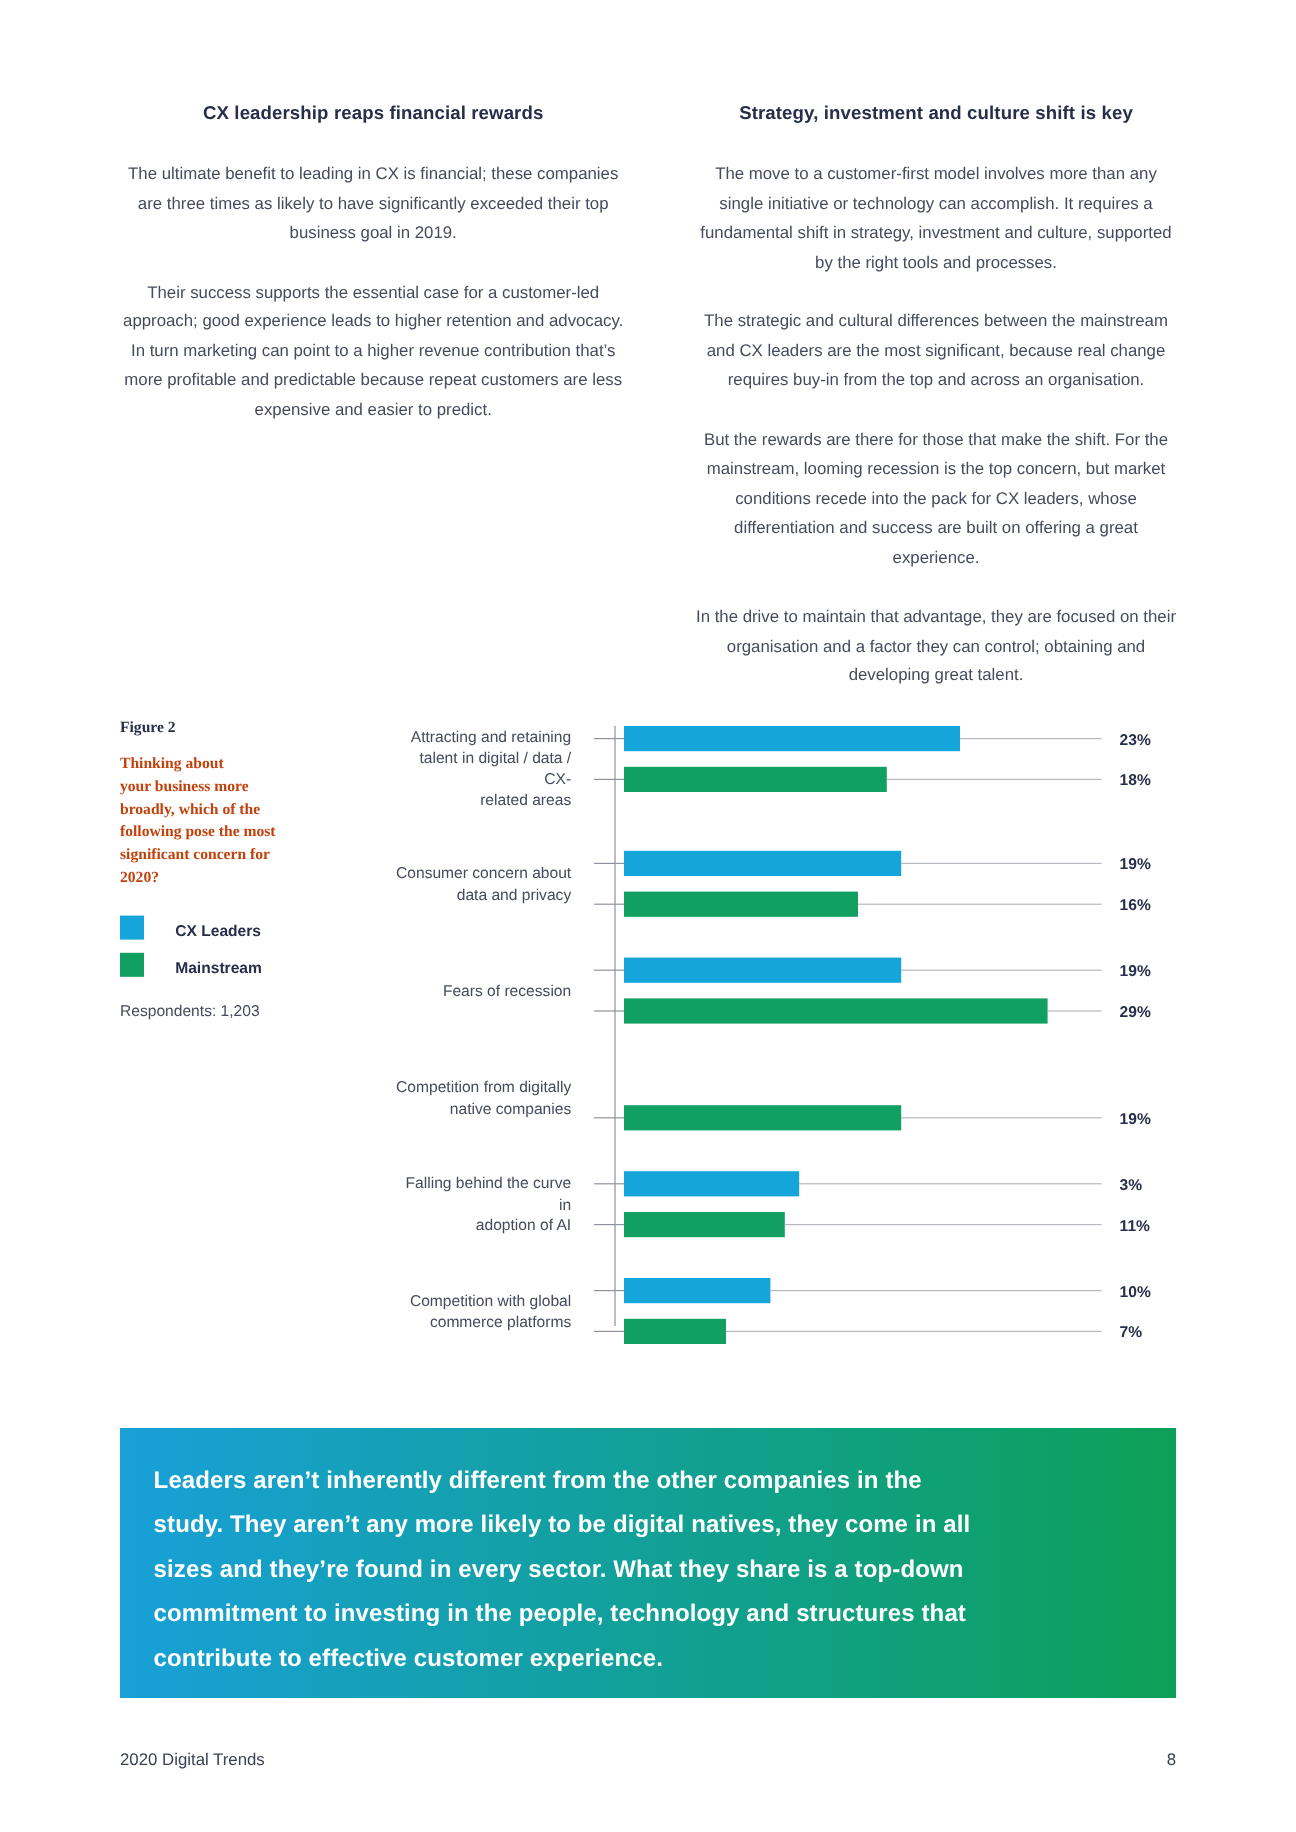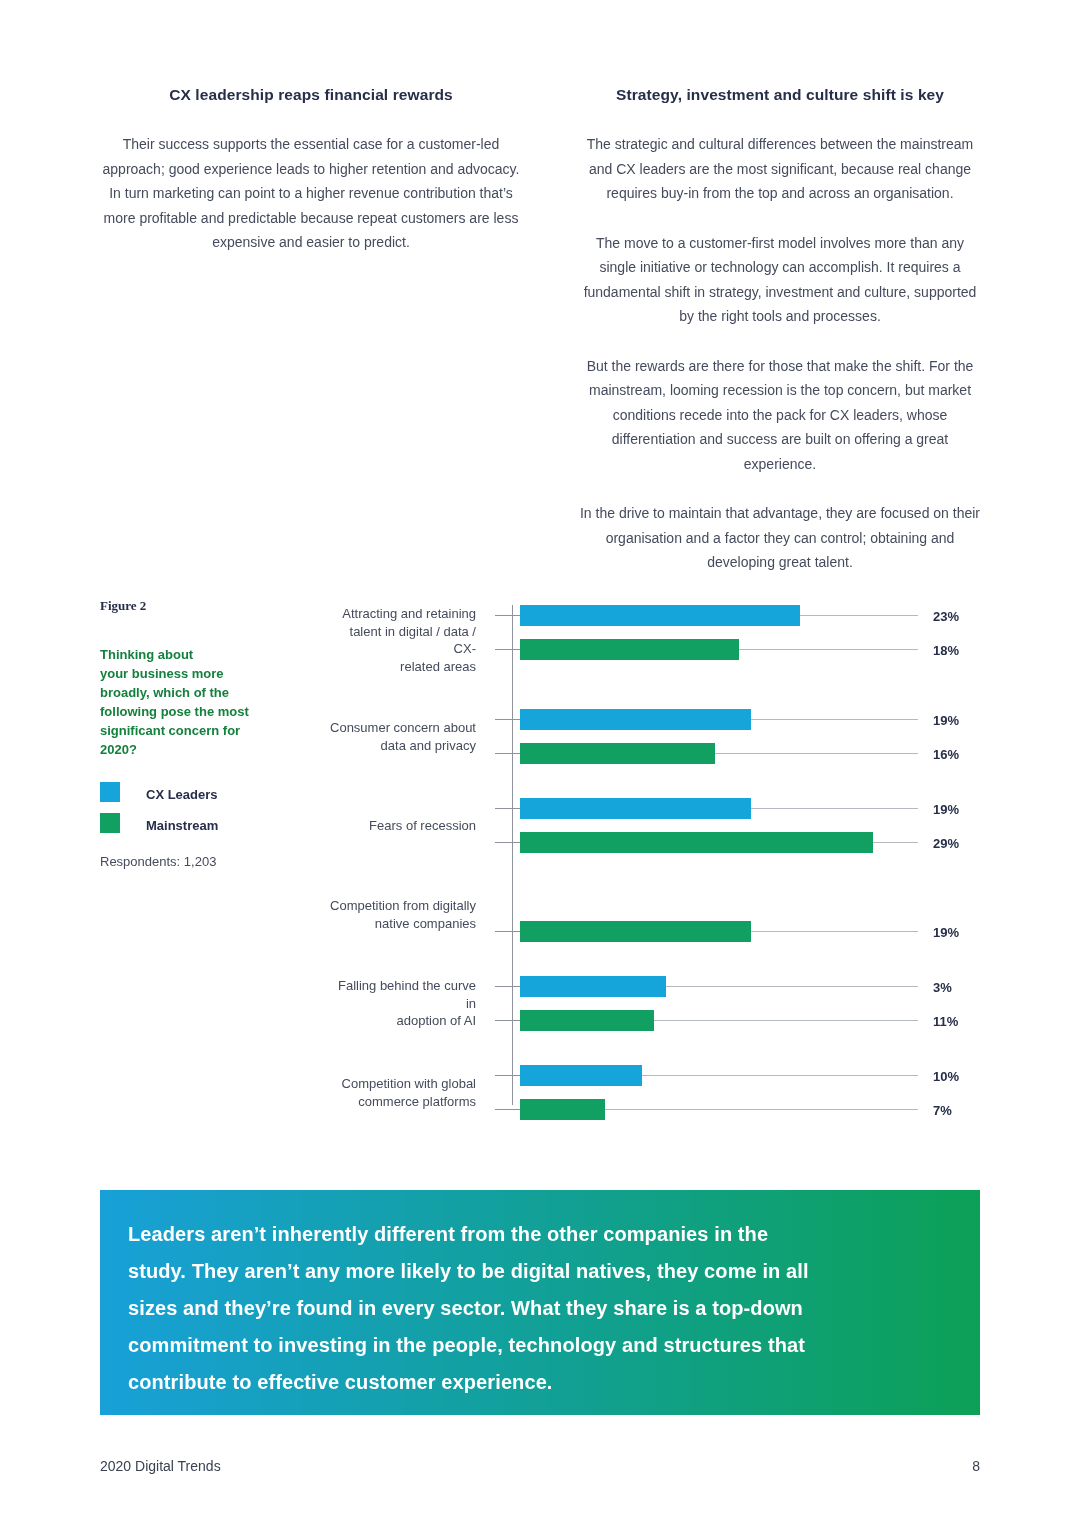--- a/index.html
+++ b/index.html
@@ -21,22 +21,22 @@
     margin:0 0 28px 0; letter-spacing:0.1px;
   }
   .col p {
     font-size:14px; line-height:24.5px; color:#454b5c;
     margin:0 0 25px 0;
   }
   
   .fig-caption { position:absolute; left:100px; top:598px; width:178px; }
   .fig-label { font-size:13px; font-weight:bold; color:#262e49;font-family:Liberation Serif, serif; }
   .fig-question {
-    margin-top:31px; font-size:13px; font-weight:bold; color:#15803d;
-    line-height:19px; white-space:pre-line;
+    margin-top:12px; font-size:13px; font-weight:bold; color:#c2410c;
+    line-height:19px; white-space:pre-line;font-family:Liberation Serif, serif;
   }
   .legend { margin-top:23px; }
   .legend-item { display:flex; align-items:flex-end; margin-bottom:11px;gap:12px; }
   .legend-swatch { width:20px; height:20px; margin-right:14px; flex:none; }
   .legend-label { font-size:13px; font-weight:bold; color:#262e49; }
   .respondents { margin-top:21px; font-size:13px; color:#454b5c; }
   
   .chart { position:absolute; left:330px; top:598px; width:670px; padding-top:7px; }
   .chart-axis {
     position:absolute; left:182px; top:7px; width:1px; height:500px;
@@ -76,27 +76,28 @@
     font-size:14px; color:#3a4150;
   }
 </style>
 </head>
 <body>
 
 <div class="page">
 
   <section class="col col-left">
     <h2>CX leadership reaps financial rewards</h2>
+    <p>The ultimate benefit to leading in CX is financial; these companies are three times as likely to have significantly exceeded their top business goal in 2019.</p>
     <p>Their success supports the essential case for a customer-led approach; good experience leads to higher retention and advocacy. In turn marketing can point to a higher revenue contribution that’s more profitable and predictable because repeat customers are less expensive and easier to predict.</p>
   </section>
 
   <section class="col col-right">
     <h2>Strategy, investment and culture shift is key</h2>
+    <p>The move to a customer-first model involves more than any single initiative or technology can accomplish. It requires a fundamental shift in strategy, investment and culture, supported by the right tools and processes.</p>
     <p>The strategic and cultural differences between the mainstream and CX leaders are the most significant, because real change requires buy-in from the top and across an organisation.</p>
-    <p>The move to a customer-first model involves more than any single initiative or technology can accomplish. It requires a fundamental shift in strategy, investment and culture, supported by the right tools and processes.</p>
     <p>But the rewards are there for those that make the shift. For the mainstream, looming recession is the top concern, but market conditions recede into the pack for CX leaders, whose differentiation and success are built on offering a great experience.</p>
     <p>In the drive to maintain that advantage, they are focused on their organisation and a factor they can control; obtaining and developing great talent.</p>
   </section>
 
   <aside class="fig-caption">
     <div class="fig-label">Figure 2</div>
     <div class="fig-question">Thinking about
 your business more
 broadly, which of the
 following pose the most

